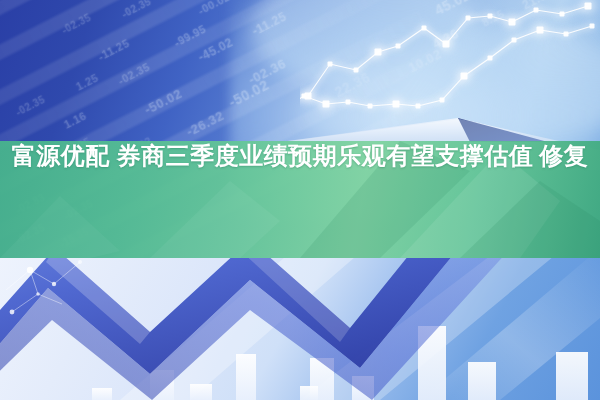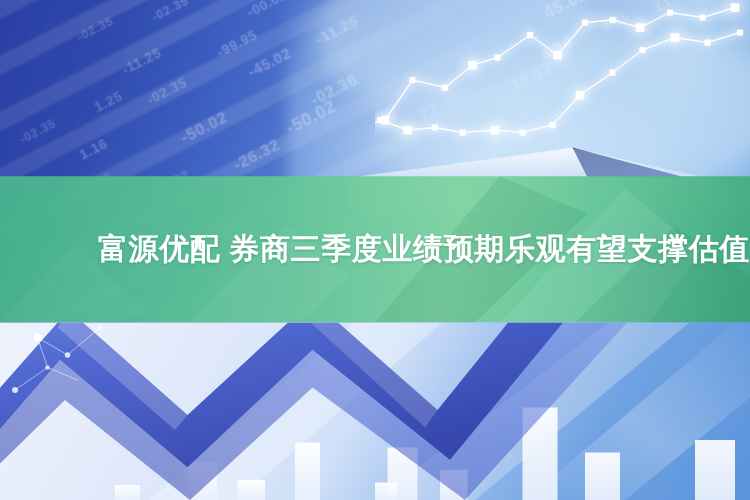--- a/index.html
+++ b/index.html
@@ -125,22 +125,21 @@
   }
   .greenband .gshape {
     position: absolute;
     opacity: .30;
   }
   .title-wrap {
     position: absolute;
     left: 0; top: 141px;
     width: 600px; height: 117px;
     display: flex;
-    flex-direction: column;
-    align-items: flex-end;
+    align-items: flex-start;
     justify-content: center;
     gap: 6px;
   }
   .title-line {
     color: #ffffff;
     font-size: 24px;
     line-height: 30px;
     font-weight: 700;
     letter-spacing: .5px;
     text-align: center;
@@ -324,20 +323,21 @@
       <polygon points="300,117 400,0 470,30 380,117" fill="#1e7f56" opacity="0.45"></polygon>
       <polygon points="400,117 500,10 560,60 520,117" fill="#ffffff" opacity="0.28"></polygon>
       <polygon points="150,117 230,40 280,80 240,117" fill="#ffffff" opacity="0.16"></polygon>
       <polygon points="460,117 540,40 600,80 600,117" fill="#17724c" opacity="0.35"></polygon>
       <polygon points="0,117 60,55 120,110 90,117" fill="#ffffff" opacity="0.12"></polygon>
     </svg>
   </div>
 
   <div class="title-wrap">
     <div class="title-line">富源优配 券商三季度业绩预期乐观有望支撑估值</div>
+    <div class="title-line">修复</div>
   </div>
 
   <div class="floor"></div>
 
   <div class="bottomart">
     <svg width="600" height="142" viewBox="0 0 600 142">
       <defs>
         <linearGradient id="zg1" x1="0" y1="0" x2="0.6" y2="1">
           <stop offset="0%" stop-color="#6f8ce4"></stop>
           <stop offset="45%" stop-color="#4a63cf"></stop>

